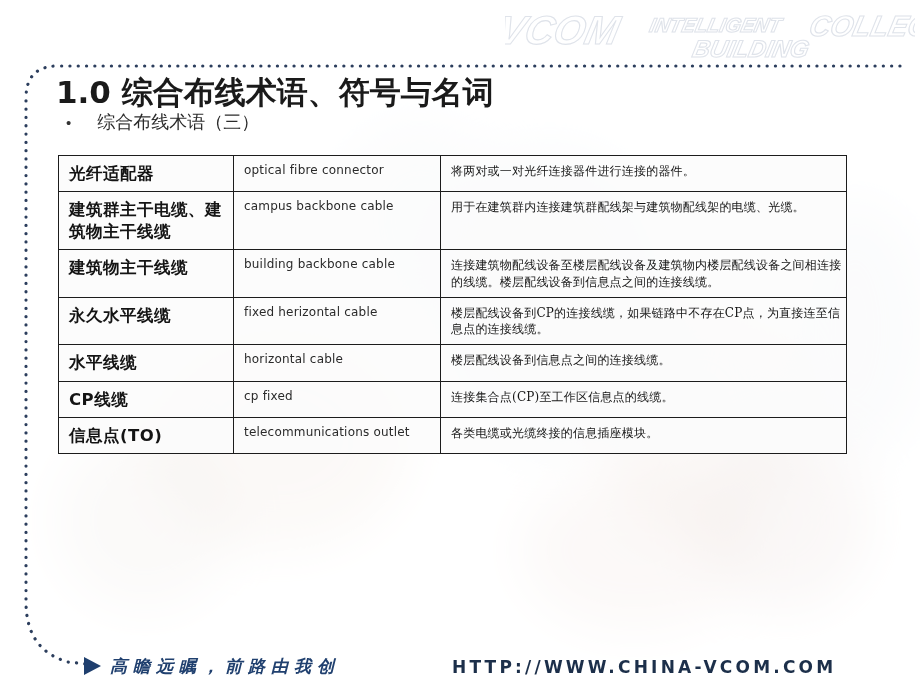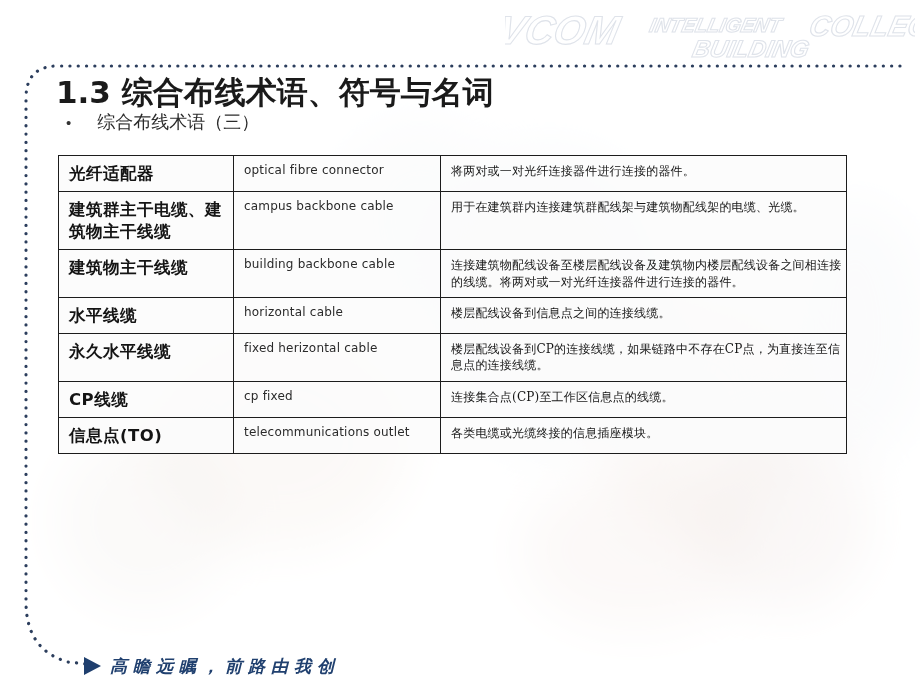--- a/index.html
+++ b/index.html
@@ -212,21 +212,21 @@
     </svg>
   </div>
 
   <div class="dotted-frame">
     <svg width="880" height="615" viewBox="0 0 880 615">
       <path d="M 878 4 L 36 4 Q 4 4 4 36 L 4 540 Q 4 588 46 600 L 64 602" fill="none" stroke="#2c3e5d" stroke-width="3.2" stroke-linecap="round" stroke-dasharray="0.1 8.2"></path>
     </svg>
   </div>
 
   <div class="title-block">
-    <div class="slide-title">1.3 综合布线术语、符号与名词</div>
+    <div class="slide-title">1.0 综合布线术语、符号与名词</div>
     <div class="subtitle-row">
       <span class="sub-bullet">•</span>
       <span class="slide-subtitle">综合布线术语（三）</span>
     </div>
   </div>
 
   <table class="term-table">
     <tbody>
       <tr>
         <td class="col-cn">光纤适配器</td>
@@ -234,41 +234,42 @@
         <td class="col-desc">将两对或一对光纤连接器件进行连接的器件。</td>
       </tr>
       <tr>
         <td class="col-cn">建筑群主干电缆、建筑物主干线缆</td>
         <td class="col-en">campus backbone cable</td>
         <td class="col-desc">用于在建筑群内连接建筑群配线架与建筑物配线架的电缆、光缆。</td>
       </tr>
       <tr>
         <td class="col-cn">建筑物主干线缆</td>
         <td class="col-en">building backbone cable</td>
-        <td class="col-desc">连接建筑物配线设备至楼层配线设备及建筑物内楼层配线设备之间相连接的线缆。将两对或一对光纤连接器件进行连接的器件。</td>
+        <td class="col-desc">连接建筑物配线设备至楼层配线设备及建筑物内楼层配线设备之间相连接的线缆。楼层配线设备到信息点之间的连接线缆。</td>
+      </tr>
+      <tr>
+        <td class="col-cn">永久水平线缆</td>
+        <td class="col-en">fixed herizontal cable</td>
+        <td class="col-desc">楼层配线设备到CP的连接线缆，如果链路中不存在CP点，为直接连至信息点的连接线缆。</td>
       </tr>
       <tr>
         <td class="col-cn">水平线缆</td>
         <td class="col-en">horizontal cable</td>
         <td class="col-desc">楼层配线设备到信息点之间的连接线缆。</td>
       </tr>
       <tr>
-        <td class="col-cn">永久水平线缆</td>
-        <td class="col-en">fixed herizontal cable</td>
-        <td class="col-desc">楼层配线设备到CP的连接线缆，如果链路中不存在CP点，为直接连至信息点的连接线缆。</td>
-      </tr>
-      <tr>
         <td class="col-cn">CP线缆</td>
         <td class="col-en">cp fixed</td>
         <td class="col-desc">连接集合点(CP)至工作区信息点的线缆。</td>
       </tr>
       <tr>
         <td class="col-cn">信息点(TO)</td>
         <td class="col-en">telecommunications outlet</td>
         <td class="col-desc">各类电缆或光缆终接的信息插座模块。</td>
       </tr>
     </tbody>
   </table>
 
   <div class="footer-arrow"></div>
   <div class="footer-slogan">高瞻远瞩，前路由我创</div>
+  <div class="footer-url">HTTP://WWW.CHINA-VCOM.COM</div>
 
 </div>
 
 </body></html>

